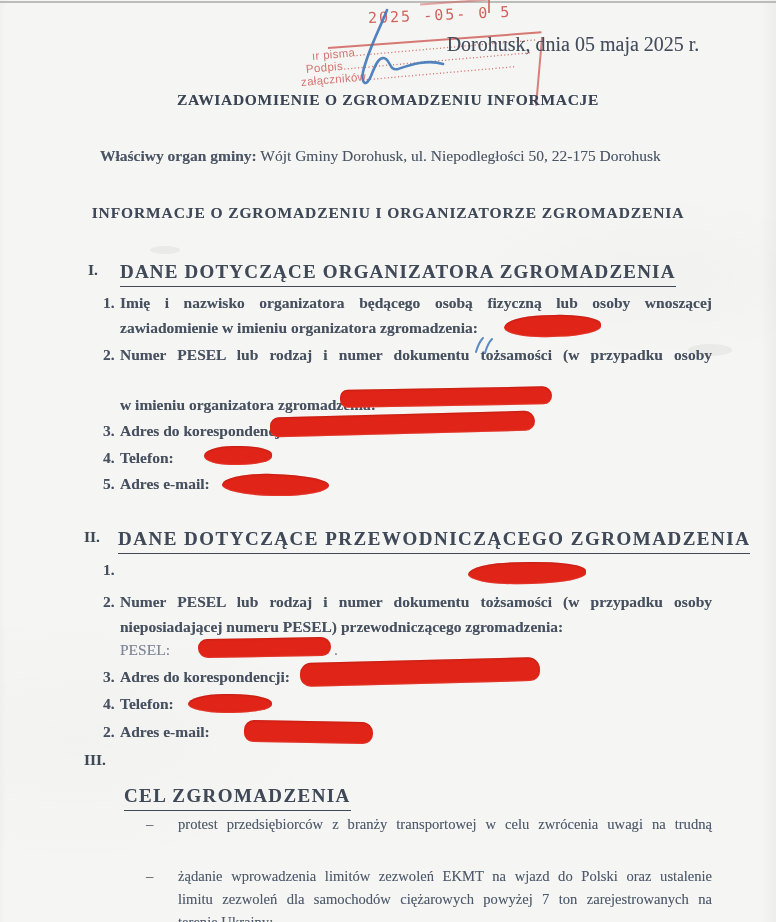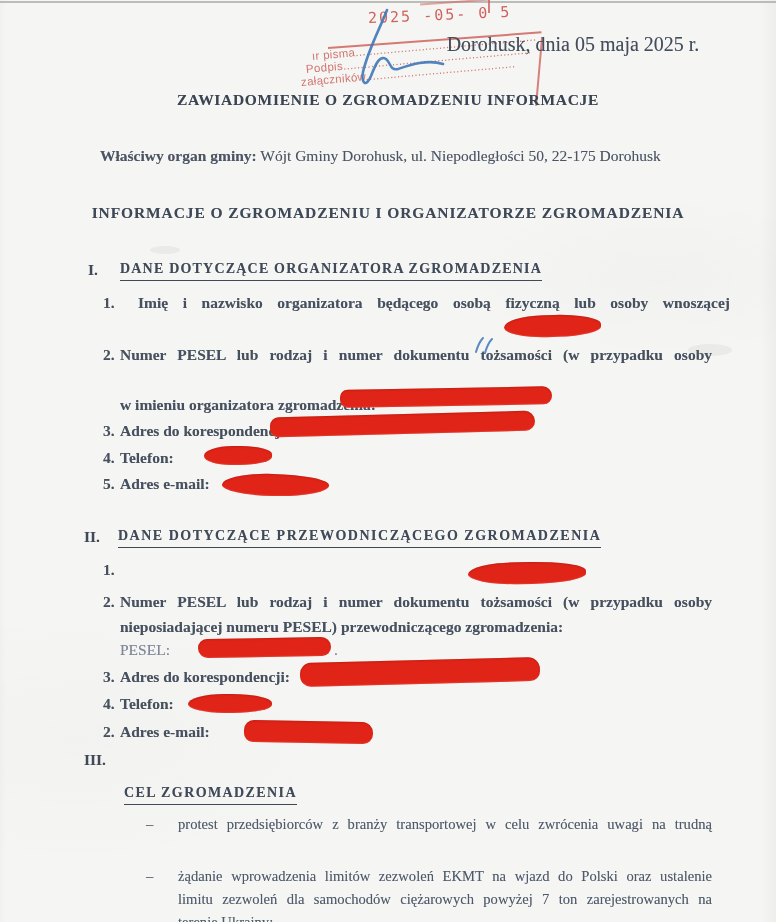--- a/index.html
+++ b/index.html
@@ -15,21 +15,21 @@
     color:#46505e;
   }
   .top-edge{position:absolute;left:0;top:1px;width:100%;height:2px;background:#a8a8a6;opacity:.75;}
   .txt{position:absolute;white-space:nowrap;text-shadow:0 0 .6px rgba(62,72,92,.35);}
   .wrapline{position:absolute;white-space:normal;text-shadow:0 0 .6px rgba(62,72,92,.35);}
   .jline{text-align:justify;text-align-last:justify;}
   .b{font-weight:bold;}
   .item{font-size:15.5px;font-weight:bold;color:#46505e;}
   .itemnum{font-size:15.5px;font-weight:bold;color:#46505e;}
   .sec3line{font-size:14.6px;font-weight:normal;color:#4e5a6a;}
-  .heading{font-size:14px;font-weight:bold;color:#3f4957;letter-spacing:1.2px;
+  .heading{font-size:19px;font-weight:bold;color:#3f4957;letter-spacing:1.2px;
            border-bottom:1.5px solid #3f4957;padding-bottom:3px;}
   .pesel{font-size:15.5px;font-weight:normal;color:#7e8898;}
   .redact{position:absolute;background:#e02518;box-shadow:inset 0 1px 2px rgba(150,15,8,.35), inset 0 -1px 1px rgba(255,120,110,.25);}
   .stamp-red{position:absolute;background:#d0625c;}
   .stamp-txt{position:absolute;font-family:"Liberation Sans", sans-serif;color:#cf6b67;
              font-size:11.5px;letter-spacing:.3px;white-space:nowrap;transform:rotate(-5deg);
              transform-origin:left center;opacity:.92;}
   .stamp-date{position:absolute;font-family:"DejaVu Sans Mono", monospace;color:#d05a54;
               font-size:15px;letter-spacing:2px;transform:rotate(-2.5deg);white-space:nowrap;opacity:.95;}
   .smudge{position:absolute;border-radius:50%;background:rgba(140,140,145,.10);}
@@ -58,21 +58,22 @@
   <div class="txt b" style="left:0;top:91px;width:776px;text-align:center;font-size:15.5px;letter-spacing:.7px;color:#3a4452;">ZAWIADOMIENIE O ZGROMADZENIU INFORMACJE</div>
 
   <div class="txt" style="left:100px;top:147px;font-size:15.5px;color:#4b5564;"><span class="b">Właściwy organ gminy:</span><span> Wójt Gminy Dorohusk, ul. Niepodległości 50, 22-175 Dorohusk</span></div>
 
   <div class="txt b" style="left:0;top:204px;width:776px;text-align:center;font-size:15.5px;letter-spacing:.9px;color:#3e4856;">INFORMACJE O ZGROMADZENIU I ORGANIZATORZE ZGROMADZENIA</div>
 
   <div class="txt b" style="left:88px;top:261px;font-size:15.5px;color:#3f4957;">I.</div>
   <div class="txt heading" style="left:120px;top:261px;">DANE DOTYCZĄCE ORGANIZATORA ZGROMADZENIA</div>
 
   <div class="txt itemnum" style="left:103px;top:294px;">1.</div>
-  <div class="wrapline item jline" style="left:120px;top:294px;width:592px;margin-left:18px;">Imię i nazwisko organizatora będącego osobą fizyczną lub osoby wnoszącej</div>
+  <div class="wrapline item jline" style="left:120px;top:294px;width:592px;">Imię i nazwisko organizatora będącego osobą fizyczną lub osoby wnoszącej</div>
+  <div class="txt item" style="left:120px;top:319px;">zawiadomienie w imieniu organizatora zgromadzenia:</div>
 
   <div class="txt itemnum" style="left:103px;top:346px;">2.</div>
   <div class="wrapline item jline" style="left:120px;top:346px;width:592px;">Numer PESEL lub rodzaj i numer dokumentu tożsamości (w przypadku osoby</div>
   <div class="txt item" style="left:120px;top:396px;">w imieniu organizatora zgromadzenia:</div>
 
   <div class="txt itemnum" style="left:103px;top:422px;">3.</div>
   <div class="txt item" style="left:120px;top:422px;">Adres do korespondencji:</div>
 
   <div class="txt itemnum" style="left:103px;top:449px;">4.</div>
   <div class="txt item" style="left:120px;top:449px;">Telefon:</div>

